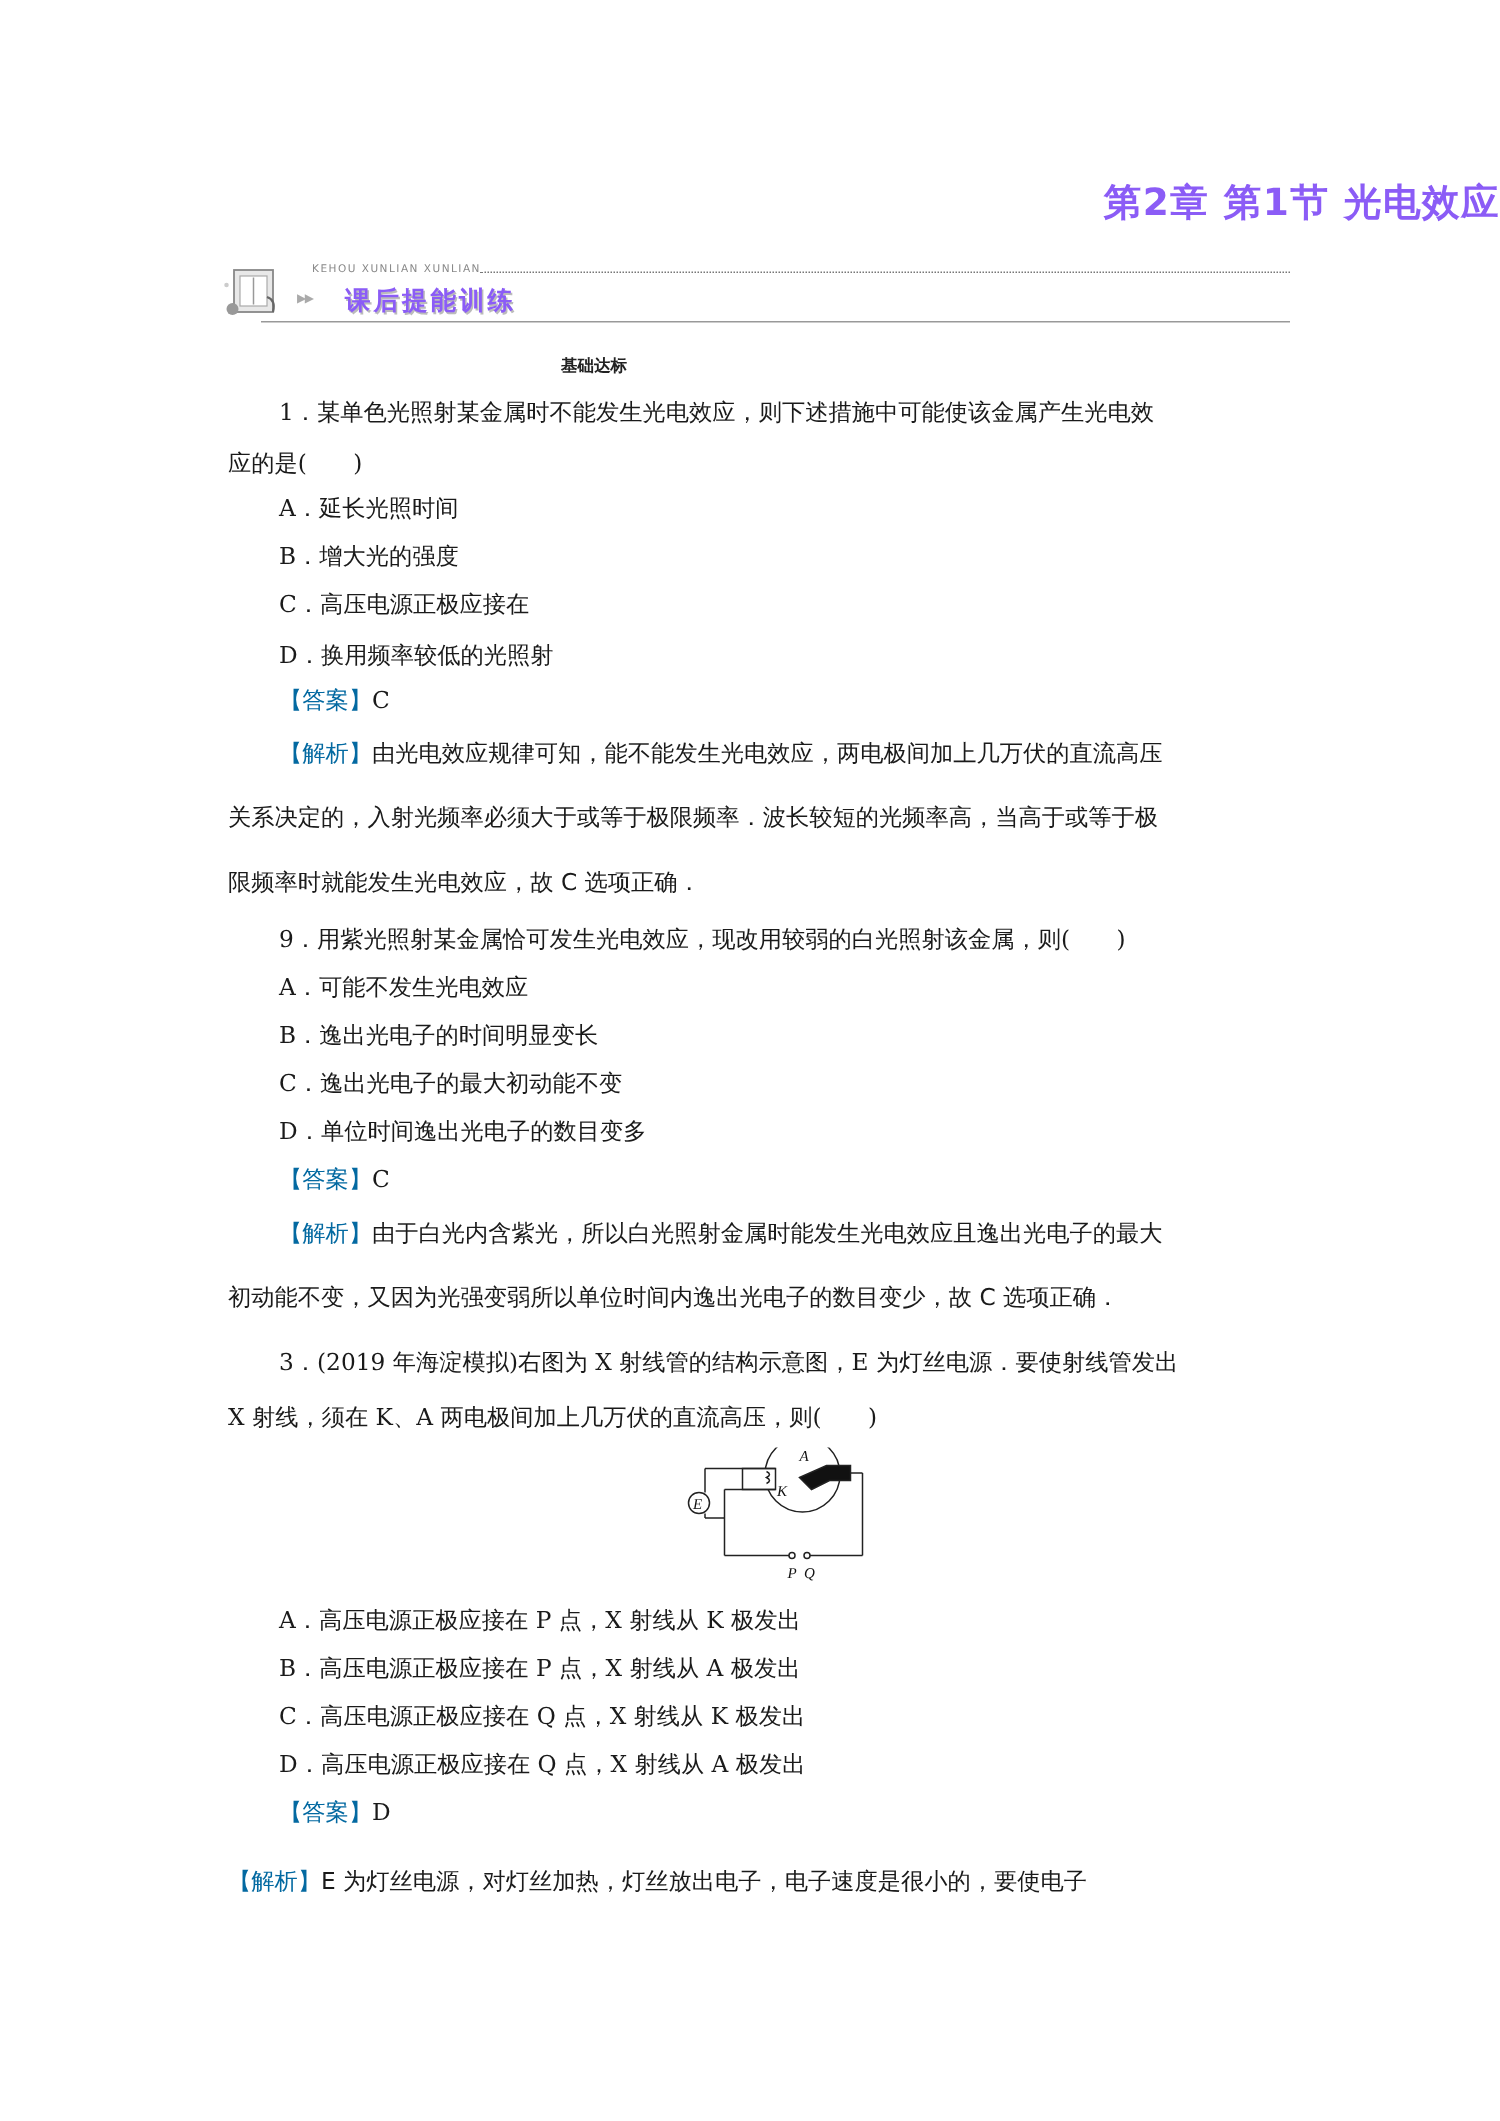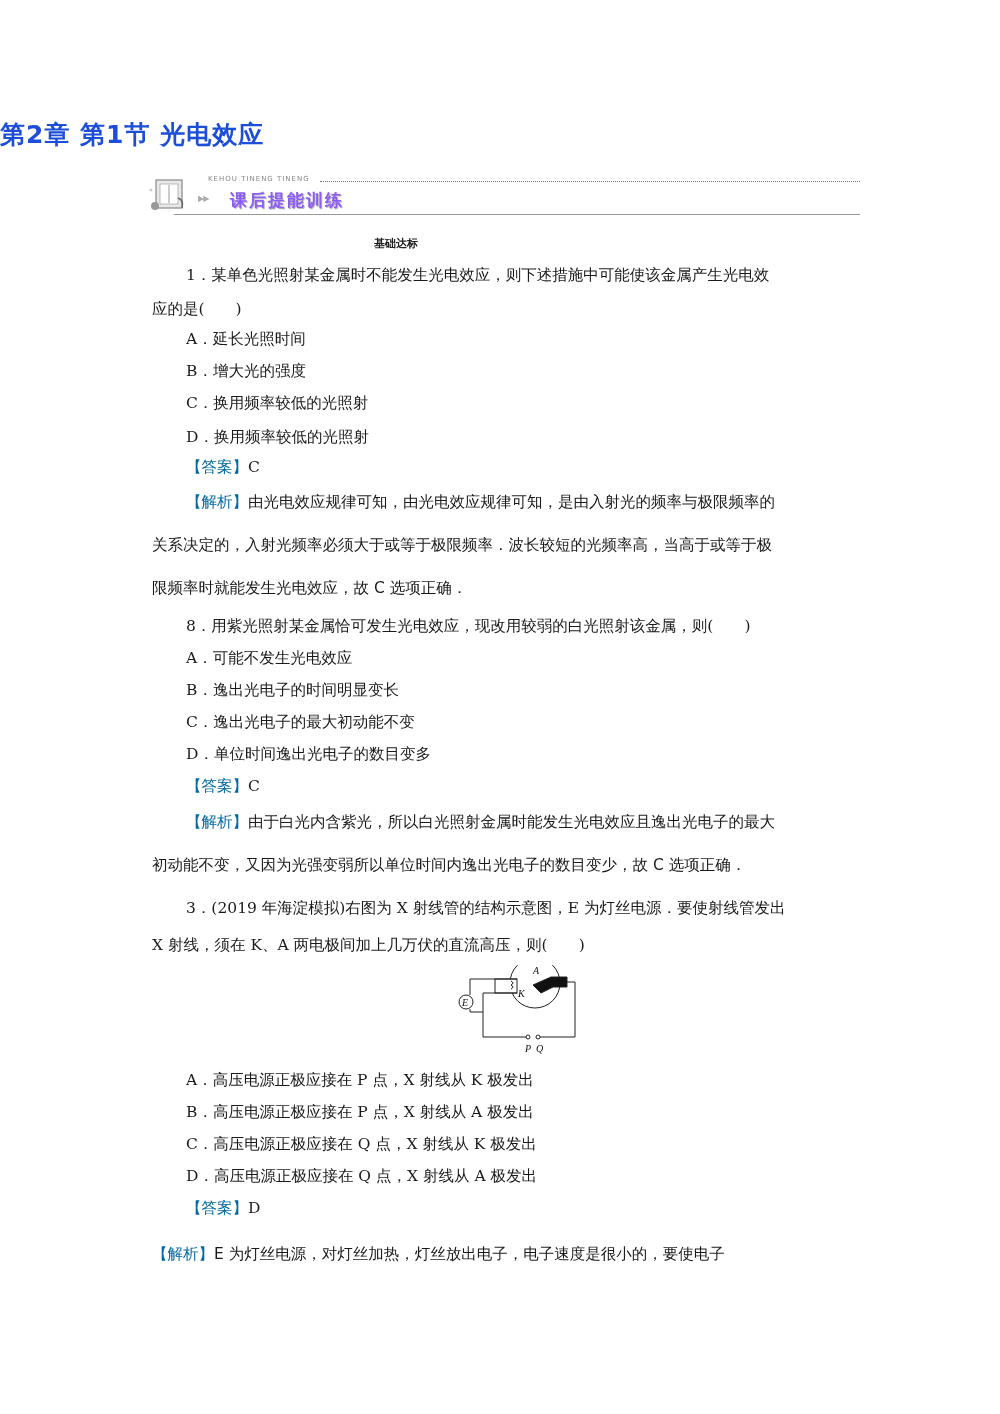--- a/index.html
+++ b/index.html
@@ -1,20 +1,20 @@
 <!DOCTYPE html>
 <html><head>
   <meta charset="utf-8">
   <style>
     html, body { margin: 0; padding: 0; background: #ffffff; }
     body { width: 1000px; height: 1414px; position: relative; overflow: hidden;
       font-family: "DejaVu Serif", "Liberation Serif", serif; color: #1a1a1a; }
     .abs { position: absolute; }
-    .title { left: 0; width: 1000px; top: 118px; text-align: left; font-family: "DejaVu Sans", sans-serif;
-      font-weight: bold; font-size: 25px; letter-spacing: 1px; color: #1d4ed8; }
+    .title { left: 0; width: 1000px; top: 118px; text-align: right; font-family: "DejaVu Sans", sans-serif;
+      font-weight: bold; font-size: 25px; letter-spacing: 1px; color: #8b5cf6; }
     .banner { left: 148px; top: 172px; width: 712px; height: 46px; }
     .banner-icon { position: absolute; left: 0; top: 4px; width: 44px; height: 38px; }
     .banner-pinyin { position: absolute; left: 60px; top: 3px; font-family: "DejaVu Sans", sans-serif; font-size: 7px;
       color: #888; letter-spacing: 1px; }
     .banner-dots { position: absolute; left: 172px; right: 0; top: 9px; border-top: 1px dotted #777; }
     .banner-arrows { position: absolute; left: 50px; top: 22px; font-size: 8px; color: #aaa; letter-spacing: -1px; }
     .banner-label { position: absolute; left: 82px; top: 17px; font-family: "DejaVu Sans", sans-serif; font-weight: bold;
       font-size: 17px; color: #8b5cf6; letter-spacing: 2px; text-shadow: 1px 1px 0 #bbb; }
     .banner-rule { position: absolute; left: 26px; right: 0; top: 42px; border-top: 1px solid #999; }
     .subhead { left: 0; width: 792px; top: 236px; text-align: center; font-family: "DejaVu Sans", sans-serif;
@@ -33,45 +33,45 @@
 
 <div class="abs banner">
   <svg class="banner-icon" viewBox="0 0 44 38">
     <rect x="8" y="4" width="26" height="28" fill="#e8e8e8" stroke="#888" stroke-width="1.2"></rect>
     <rect x="12" y="8" width="18" height="20" fill="#fff" stroke="#aaa" stroke-width="0.8"></rect>
     <line x1="21" y1="9" x2="21" y2="27" stroke="#999" stroke-width="1"></line>
     <circle cx="7" cy="30" r="4" fill="#999"></circle>
     <path d="M30 22 q6 2 4 10" stroke="#666" fill="none" stroke-width="1.5"></path>
     <circle cx="3" cy="14" r="1.5" fill="#ccc"></circle>
   </svg>
-  <span class="banner-pinyin">KEHOU TINENG TINENG</span>
+  <span class="banner-pinyin">KEHOU XUNLIAN XUNLIAN</span>
   <div class="banner-dots"></div>
   <span class="banner-arrows">▶▶</span>
   <span class="banner-label">课后提能训练</span>
   <div class="banner-rule"></div>
 </div>
 
 <div class="abs subhead">基础达标</div>
 
 <div class="line ind" style="top:265px">1．某单色光照射某金属时不能发生光电效应，则下述措施中可能使该金属产生光电效</div>
 <div class="line" style="top:299px">应的是(　　)</div>
 <div class="line ind" style="top:329px">A．延长光照时间</div>
 <div class="line ind" style="top:361px">B．增大光的强度</div>
-<div class="line ind" style="top:393px">C．换用频率较低的光照射</div>
+<div class="line ind" style="top:393px">C．高压电源正极应接在</div>
 <div class="line ind" style="top:427px">D．换用频率较低的光照射</div>
 <div class="line ind" style="top:457px">
   <span class="ans-tag">【答案】</span><span>C</span>
 </div>
 <div class="line ind exp" style="top:492px">
-  <span class="exp-tag">【解析】</span><span>由光电效应规律可知，由光电效应规律可知，是由入射光的频率与极限频率的</span>
+  <span class="exp-tag">【解析】</span><span>由光电效应规律可知，能不能发生光电效应，两电极间加上几万伏的直流高压</span>
 </div>
 <div class="line exp" style="top:535px">关系决定的，入射光频率必须大于或等于极限频率．波长较短的光频率高，当高于或等于极</div>
 <div class="line exp" style="top:578px">限频率时就能发生光电效应，故 C 选项正确．</div>
 
-<div class="line ind" style="top:616px">8．用紫光照射某金属恰可发生光电效应，现改用较弱的白光照射该金属，则(　　)</div>
+<div class="line ind" style="top:616px">9．用紫光照射某金属恰可发生光电效应，现改用较弱的白光照射该金属，则(　　)</div>
 <div class="line ind" style="top:648px">A．可能不发生光电效应</div>
 <div class="line ind" style="top:680px">B．逸出光电子的时间明显变长</div>
 <div class="line ind" style="top:712px">C．逸出光电子的最大初动能不变</div>
 <div class="line ind" style="top:744px">D．单位时间逸出光电子的数目变多</div>
 <div class="line ind" style="top:776px">
   <span class="ans-tag">【答案】</span><span>C</span>
 </div>
 <div class="line ind exp" style="top:812px">
   <span class="exp-tag">【解析】</span><span>由于白光内含紫光，所以白光照射金属时能发生光电效应且逸出光电子的最大</span>
 </div>

